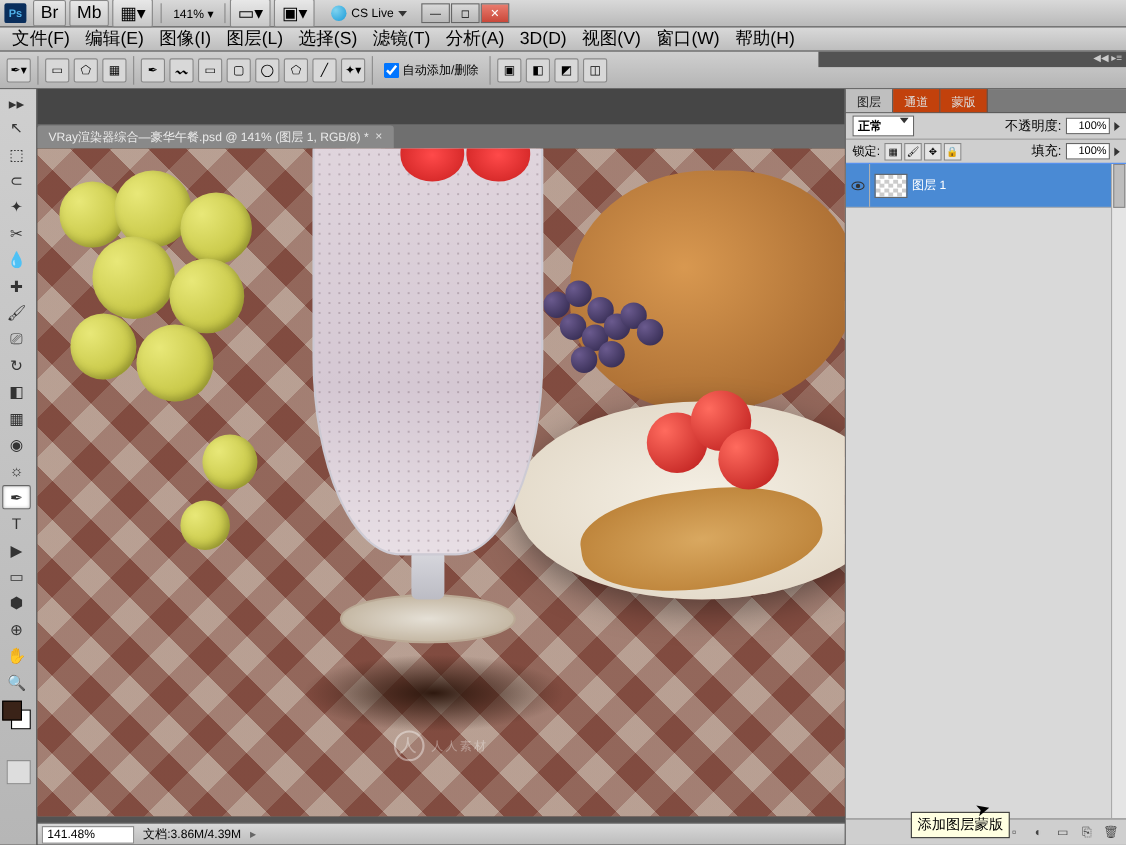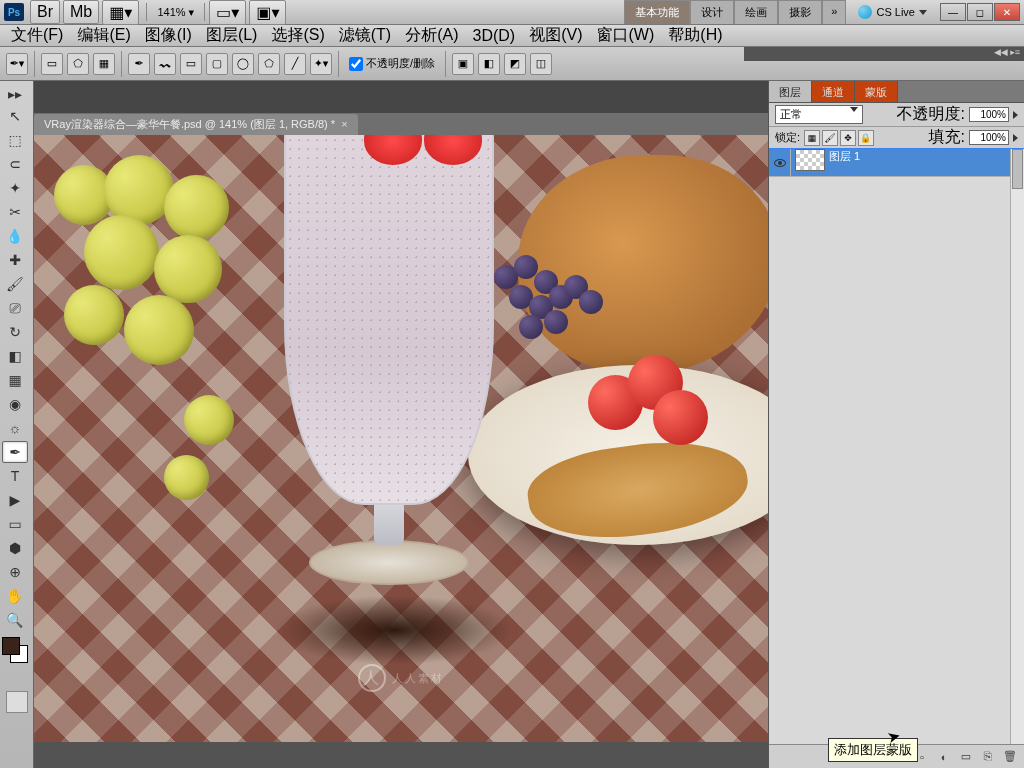--- a/index.html
+++ b/index.html
@@ -84,28 +84,28 @@
 .status .zoom { width:84px; border:1px solid #888; padding:1px 4px; background:#fff;}
 .status-sep { color:#666; }
 
 
 .right { width: 256px; background:#bfbfbf; border-left:1px solid #555; display:flex; flex-direction:column;}
 .panel-tabs { height:22px; background:#7a7a7a; display:flex; border-bottom:1px solid #555;}
 .ptab { padding:4px 10px; color:#ddd; font-size:11px; background:#c2410c; border-right:1px solid #555;}
 .ptab.active { background:#bfbfbf; color:#222;}
 .panel-body { flex:1; background:#cfcfcf; display:flex; flex-direction:column;}
 .blend-row { height:24px; display:flex; align-items:center; padding:0 6px; gap:4px; border-bottom:1px solid #9a9a9a;}
-.blend-sel { border:1px solid #666; background:#fff; padding:1px 4px; width:88px; display:flex; justify-content:space-between;}
-.opac-label { margin-left:auto; font-size:16px;}
+.blend-sel { border:1px solid #666; background:#fff; padding:1px 4px; width:56px; display:flex; justify-content:space-between;font-weight:bold;}
+.opac-label { margin-left:auto; font-size:12px;}
 .pct-box { border:1px solid #666; background:#fff; width:40px; padding:1px 2px; text-align:right; font-size:10px;}
 .lock-row { height:22px; display:flex; align-items:center; padding:0 6px; gap:4px; border-bottom:1px solid #3b82f6; font-size:11px;}
 .lock-icons { display:flex; gap:2px;}
 .lock-ic { width:16px; height:16px; border:1px solid #888; background:#e5e5e5; display:flex; align-items:center; justify-content:center; font-size:9px;}
 .layers-list { flex:1; background:#d9d9d9; overflow:auto; position:relative;}
-.layer { height:28px; display:flex; border-bottom:1px solid #b0b0b0;}
+.layer { height:40px; display:flex; align-items:center; border-bottom:1px solid #b0b0b0;}
 .layer.selected { background:#4a8ad4; color:#fff;}
 .vis { width:22px; height:100%; border-right:1px solid #b0b0b0; display:flex; align-items:center; justify-content:center;}
 .eye { width:12px; height:8px; border:1px solid #333; border-radius:50%; position:relative;}
 .eye::after { content:''; position:absolute; left:3px; top:1px; width:4px; height:4px; background:#333; border-radius:50%;}
 .thumb { width:30px; height:22px; margin:0 4px; border:1px solid #666; background:
   repeating-conic-gradient(#ccc 0 25%, #fff 0 50%) 0 0/8px 8px;}
 .thumb.img { background:linear-gradient(135deg,#b88860,#8a6548);}
 .layer-name { font-size:11px;}
 .layer .lock-ind { margin-left:auto; margin-right:8px; font-size:10px;}
 .scroll-v { position:absolute; right:0; top:0; bottom:0; width:14px; background:#e5e5e5; border-left:1px solid #aaa;}
@@ -124,27 +124,20 @@
 <div class="app-bar">
   <div class="ps-logo">Ps</div>
   <div class="app-btn">Br</div>
   <div class="app-btn">Mb</div>
   <div class="app-btn">▦▾</div>
   <div class="app-sep"></div>
   <div class="zoom-pct"><span>141%</span> ▾</div>
   <div class="app-sep"></div>
   <div class="app-btn">▭▾</div>
   <div class="app-btn">▣▾</div>
-  <div class="workspace-tabs">
-    <div class="ws-tab active">基本功能</div>
-    <div class="ws-tab">设计</div>
-    <div class="ws-tab">绘画</div>
-    <div class="ws-tab">摄影</div>
-    <div class="ws-tab chev">»</div>
-  </div>
   <div class="cslive">
     <div class="cs-circle"></div>
     <span>CS Live</span>
     <span class="tri"></span>
   </div>
   <div class="win-btns">
     <div class="win-btn win-min">—</div>
     <div class="win-btn win-max">◻</div>
     <div class="win-btn win-close">✕</div>
   </div>
@@ -175,21 +168,21 @@
   <div class="opt-icon">〰</div>
   <div class="opt-icon">▭</div>
   <div class="opt-icon">▢</div>
   <div class="opt-icon">◯</div>
   <div class="opt-icon">⬠</div>
   <div class="opt-icon">╱</div>
   <div class="opt-icon">✦▾</div>
   <div class="opt-sep"></div>
   <label class="opt-check">
     <input type="checkbox" checked="" style="">
-    <span>不透明度/删除</span>
+    <span>自动添加/删除</span>
   </label>
   <div class="opt-sep"></div>
   <div class="opt-icon">▣</div>
   <div class="opt-icon">◧</div>
   <div class="opt-icon">◩</div>
   <div class="opt-icon">◫</div>
 </div>
 <div class="panel-collapse">
   <span class="pc-arrow">◀◀ ▸≡</span>
 </div>
@@ -278,20 +271,25 @@
               </div>
             <div class="strawb s1"></div>
               <div class="strawb s2"></div>
           </div>
           <div class="watermark">
             <div class="wm-icon">人</div>
             <span>人人素材</span>
           </div>
         </div>
       </div>
+      <div class="status">
+        <div class="zoom">141.48%</div>
+        <span>文档:3.86M/4.39M</span>
+        <span class="status-sep">▸</span>
+      </div>
     </div>
   </div>
 
   <div class="right">
     <div class="panel-tabs">
       <div class="ptab active">图层</div>
       <div class="ptab">通道</div>
       <div class="ptab">蒙版</div>
     </div>
     <div class="panel-body">

